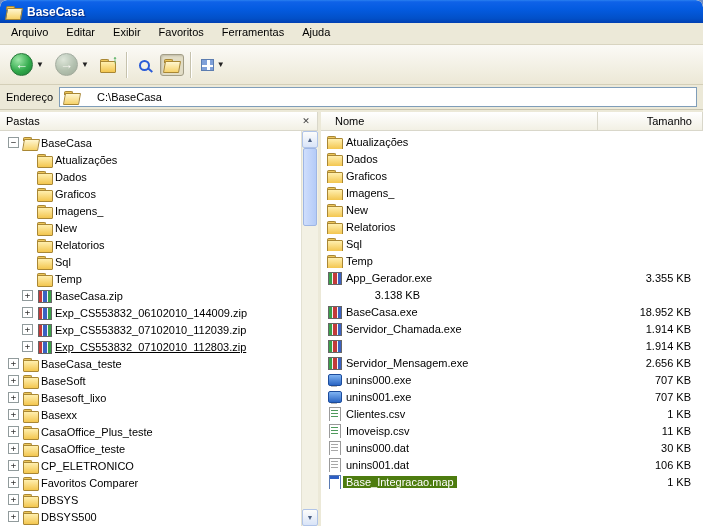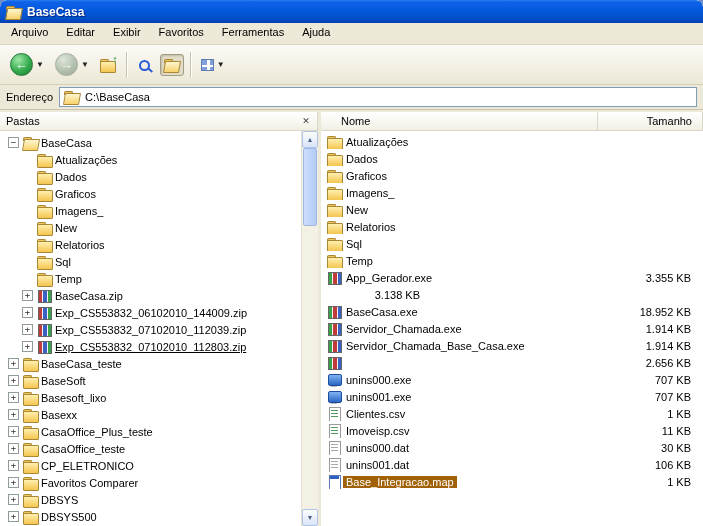--- a/index.html
+++ b/index.html
@@ -38,21 +38,21 @@
   .mag{position:relative;width:11px;height:11px;border:2px solid #2a5bd7;border-radius:50%;display:inline-block;margin:2px 4px 0 2px;}
   .mag::after{content:"";position:absolute;width:6px;height:2px;background:#2a5bd7;right:-5px;bottom:-2px;transform:rotate(40deg);}
   .views-grid{width:13px;height:12px;display:inline-block;
     background-image:linear-gradient(180deg,transparent 0 5px,#fff 5px 7px,transparent 7px),
       linear-gradient(90deg,#7fa0d8 0 5px,#fff 5px 8px,#7fa0d8 8px 13px);
     border:1px solid #5c7db0;}
   
   .addressbar{height:25px;display:flex;align-items:center;gap:6px;padding:0 6px;
     background:#ECE9D8;border-bottom:1px solid #c9c5b0;}
   .addr-label{color:#000;}
-  .addr-combo{flex:1;height:20px;background:#fff;border:1px solid #7f9db9;display:flex;align-items:center;gap:5px;padding:0 4px;}
+  .addr-combo{flex:1;height:20px;background:#fff;border:1px solid #7f9db9;display:flex;align-items:center;gap:17px;padding:0 4px;}
   
   .main{position:absolute;top:112px;bottom:0;left:0;right:0;display:flex;background:#ECE9D8;}
   .left-pane{width:318px;display:flex;flex-direction:column;background:#fff;}
   .pane-header{height:19px;display:flex;align-items:center;justify-content:space-between;padding:0 4px 0 6px;
     background:linear-gradient(180deg,#ffffff,#f2f0e4);border-bottom:1px solid #d9d7ca;border-right:1px solid #d9d7ca;flex:none;}
   .x-btn{width:14px;height:14px;display:flex;align-items:center;justify-content:center;font-size:9px;color:#444;cursor:default;}
   .left-body{flex:1;display:flex;overflow:hidden;}
   .tree{flex:1;overflow:hidden;padding-top:3px;}
   .trow{height:17px;display:flex;align-items:center;white-space:nowrap;}
   .expander{width:11px;height:11px;flex:none;border:1px solid #919b9c;background:#fff;color:#333;
@@ -63,27 +63,27 @@
   
   .vscroll{width:17px;flex:none;background:#f3f1e4;display:flex;flex-direction:column;border-left:1px solid #e3e1d2;}
   .sb-btn{height:17px;flex:none;background:linear-gradient(180deg,#fdfdfb,#d9e4f8);border:1px solid #b0c4e8;border-radius:2px;
     display:flex;align-items:center;justify-content:center;font-size:7px;color:#4d6185;}
   .sb-track{flex:1;position:relative;}
   .sb-thumb{position:absolute;top:0;left:1px;right:1px;height:78px;border:1px solid #9eb6e4;border-radius:2px;
     background:linear-gradient(90deg,#cfdefc,#b4cbf7);}
   .divider{width:3px;background:#ECE9D8;flex:none;}
   .right-pane{flex:1;display:flex;flex-direction:column;background:#fff;overflow:hidden;}
   .col-headers{height:19px;display:flex;flex:none;background:linear-gradient(180deg,#ffffff,#f2f0e4);border-bottom:1px solid #d9d7ca;}
-  .col-name{flex:1;display:flex;align-items:center;padding-left:20px;border-right:1px solid #d9d7ca;}
+  .col-name{flex:1;display:flex;align-items:center;padding-left:14px;border-right:1px solid #d9d7ca;}
   .col-size{width:105px;display:flex;align-items:center;justify-content:flex-end;padding-right:10px;border-right:1px solid #d9d7ca;}
   .files{flex:1;overflow:hidden;padding-top:2px;}
   .frow{height:17px;display:flex;align-items:center;padding-left:6px;white-space:nowrap;}
   .fname{display:flex;align-items:center;flex:1;overflow:hidden;}
   .fname .nm{padding:0 3px;}
-  .fname .nm.sel{background:#a16207;color:#fff;}
+  .fname .nm.sel{background:#4d7c0f;color:#fff;}
   .fsize{width:105px;text-align:right;padding-right:12px;flex:none;}
   
   .ic-zip::after,.ic-app::after{content:"";position:absolute;left:1px;top:1px;width:12px;height:11px;border:1px solid #666;
     background:linear-gradient(90deg,#c23b3b 0 3px,#f5f5f5 3px 4px,#3b62c2 4px 8px,#f5f5f5 8px 9px,#3ba04a 9px 12px);}
   .ic-app::after{background:linear-gradient(90deg,#3ba04a 0 3px,#f5f5f5 3px 4px,#c23b3b 4px 8px,#f5f5f5 8px 9px,#3b62c2 9px 12px);}
   .ic-pdf::before,.ic-csv::before,.ic-dat::before,.ic-map::before{content:"";position:absolute;left:2px;top:0;width:10px;height:13px;
     background:#fff;border:1px solid #9a9a9a;}
   .ic-pdf::after{content:"";position:absolute;left:4px;top:3px;width:7px;height:7px;background:#c5352b;border-radius:1px;}
   .ic-csv::after{content:"";position:absolute;left:4px;top:3px;width:7px;height:8px;
     background:repeating-linear-gradient(180deg,#4f9a5c 0 1px,transparent 1px 3px);}
@@ -366,27 +366,27 @@
           <div class="frow">
             <div class="fname">
               <span class="ic ic-app"></span>
               <span class="nm">Servidor_Chamada.exe</span>
             </div>
             <div class="fsize">1.914 KB</div>
           </div>
           <div class="frow">
             <div class="fname">
               <span class="ic ic-app"></span>
-              <span class="nm">Servidor_Chamada_Base_Casa.exe</span>
             </div>
             <div class="fsize">1.914 KB</div>
           </div>
           <div class="frow">
             <div class="fname">
               <span class="ic ic-app"></span>
+              <span class="nm">Servidor_Mensagem.exe</span>
             </div>
             <div class="fsize">2.656 KB</div>
           </div>
           <div class="frow">
             <div class="fname">
               <span class="ic ic-setup"></span>
               <span class="nm">unins000.exe</span>
             </div>
             <div class="fsize">707 KB</div>
           </div>

